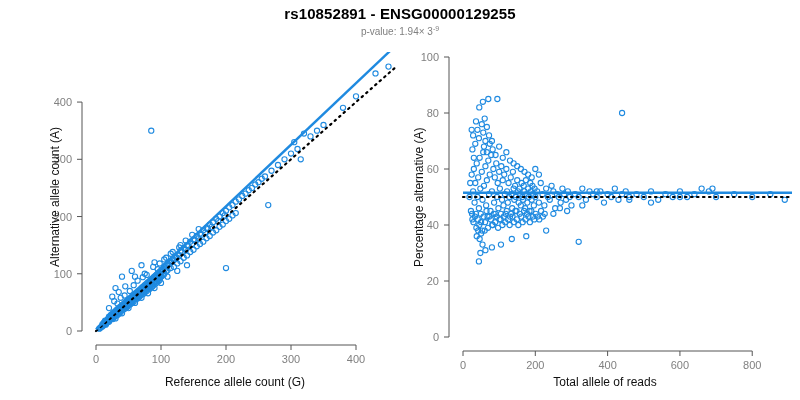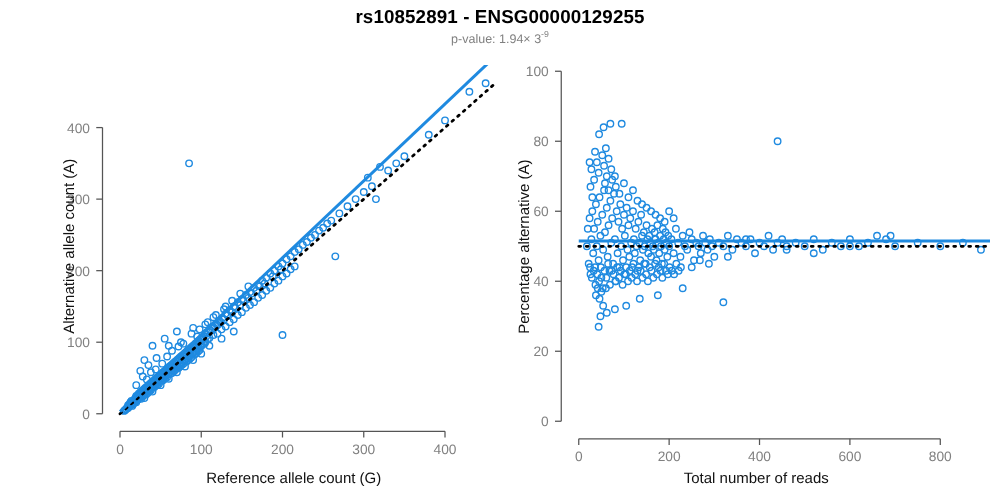--- a/index.html
+++ b/index.html
@@ -719,19 +719,19 @@
           <line x1="463" y1="192.79999999999998" x2="792" y2="192.79999999999998" stroke="#1f8ae0" stroke-width="2.4"></line>
         </g>
       </g>
       <clipPath id="clip-right">
         <rect x="447" y="47" width="353" height="298"></rect>
       </clipPath>
     </svg>
 
   <div class="axis-label xlabel" id="left-xlabel" style="left:60px; top:375px; width:350px;">Reference allele count (G)</div>
 
-  <div class="axis-label xlabel" id="right-xlabel" style="left:420px; top:375px; width:370px;">Total number of reads</div>
+  <div class="axis-label xlabel" id="right-xlabel" style="left:420px; top:375px; width:370px;">Total allele of reads</div>
 
   <div class="axis-label ylabel" id="left-ylabel" style="left: 48px; top: 266.5px; transform: rotate(-90deg);">Alternative allele count (A)</div>
 
   <div class="axis-label ylabel" id="right-ylabel" style="left: 412px; top: 266.5px; transform: rotate(-90deg);">Percentage alternative (A)</div>
 
 </div>
 
 </body></html>

